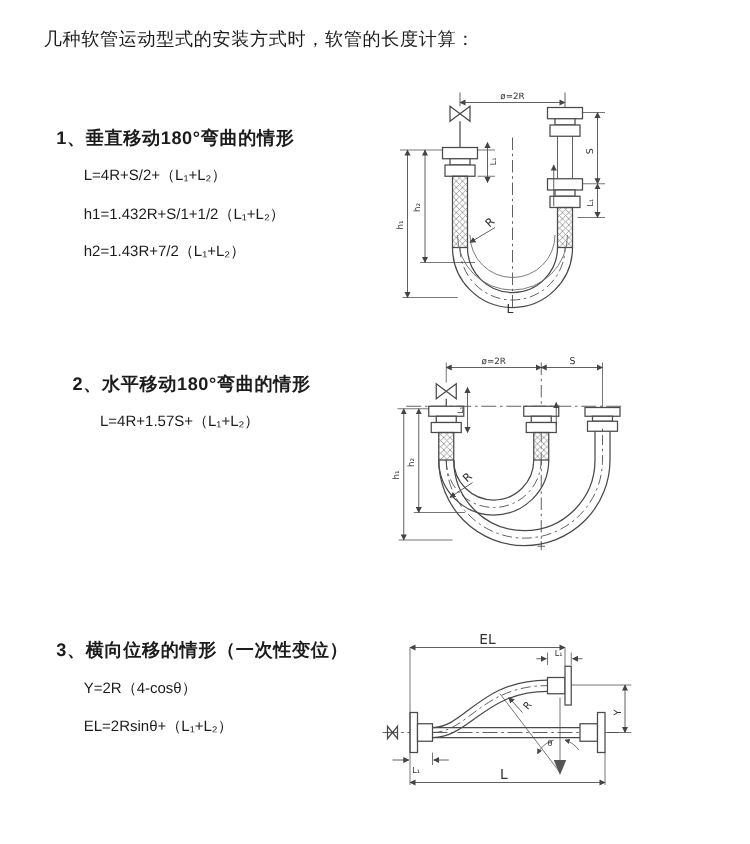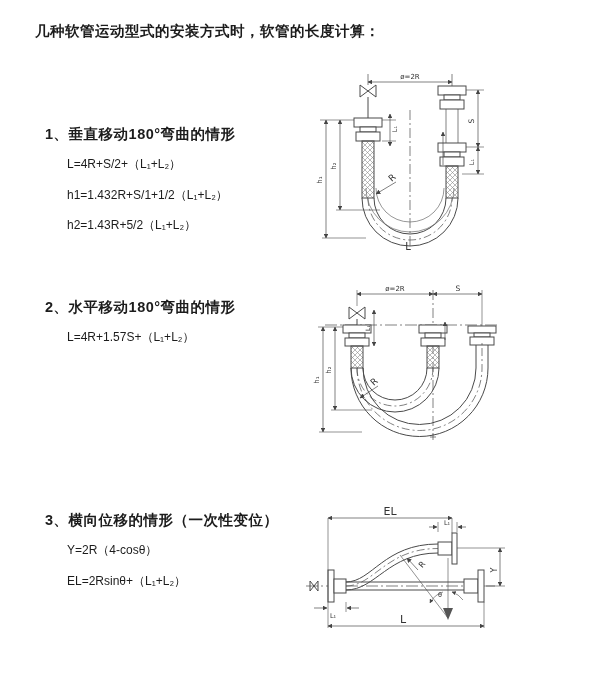--- a/index.html
+++ b/index.html
@@ -2,48 +2,48 @@
 <html><head>
 <meta charset="utf-8">
 <style>
   html,body{margin:0;padding:0;background:#ffffff;}
   #page{
     position:relative;width:600px;height:675px;background:#ffffff;
     font-family:"Liberation Sans","DejaVu Sans",sans-serif;color:#1c1c1c;
     overflow:hidden;
   }
   .doc-title{
-    position:absolute;left:35px;top:22px;font-size:14.5px;font-weight:bold;
+    position:absolute;left:35px;top:22px;font-size:14.5px;font-weight:normal;
     letter-spacing:0.5px;white-space:nowrap;
   }
   .section{position:absolute;left:45px;}
   .section .heading{font-size:14.5px;font-weight:bold;height:24px;letter-spacing:0.5px;white-space:nowrap;}
   .section .formula{font-size:12px;line-height:30.5px;padding-left:22px;white-space:nowrap;}
-  #sec1{top:101px;margin-top:24px;}
-  #sec2{top:298px;}
+  #sec1{top:101px;}
+  #sec2{top:298px;margin-left:13px;}
   #sec3{top:511px;}
   .dwg{position:absolute;}
   #dwg1{left:310px;top:70px;}
   #dwg2{left:310px;top:280px;}
   #dwg3{left:300px;top:500px;}
   svg{display:block;}
   svg text{font-family:"DejaVu Sans",sans-serif;fill:#333;}
 </style>
 </head>
 <body>
 
 <div id="page">
 
   <div class="doc-title">几种软管运动型式的安装方式时，软管的长度计算：</div>
 
   <div class="section" id="sec1">
     <div class="heading">1、垂直移动180°弯曲的情形</div>
     <div class="formula">L=4R+S/2+（L₁+L₂）</div>
     <div class="formula">h1=1.432R+S/1+1/2（L₁+L₂）</div>
-    <div class="formula">h2=1.43R+5/2（L₁+L₂）</div>
+    <div class="formula">h2=1.43R+7/2（L₁+L₂）</div>
   </div>
 
   <div class="section" id="sec2">
     <div class="heading">2、水平移动180°弯曲的情形</div>
     <div class="formula">L=4R+1.57S+（L₁+L₂）</div>
   </div>
 
   <div class="section" id="sec3">
     <div class="heading">3、横向位移的情形（一次性变位）</div>
     <div class="formula">Y=2R（4-cosθ）</div>

